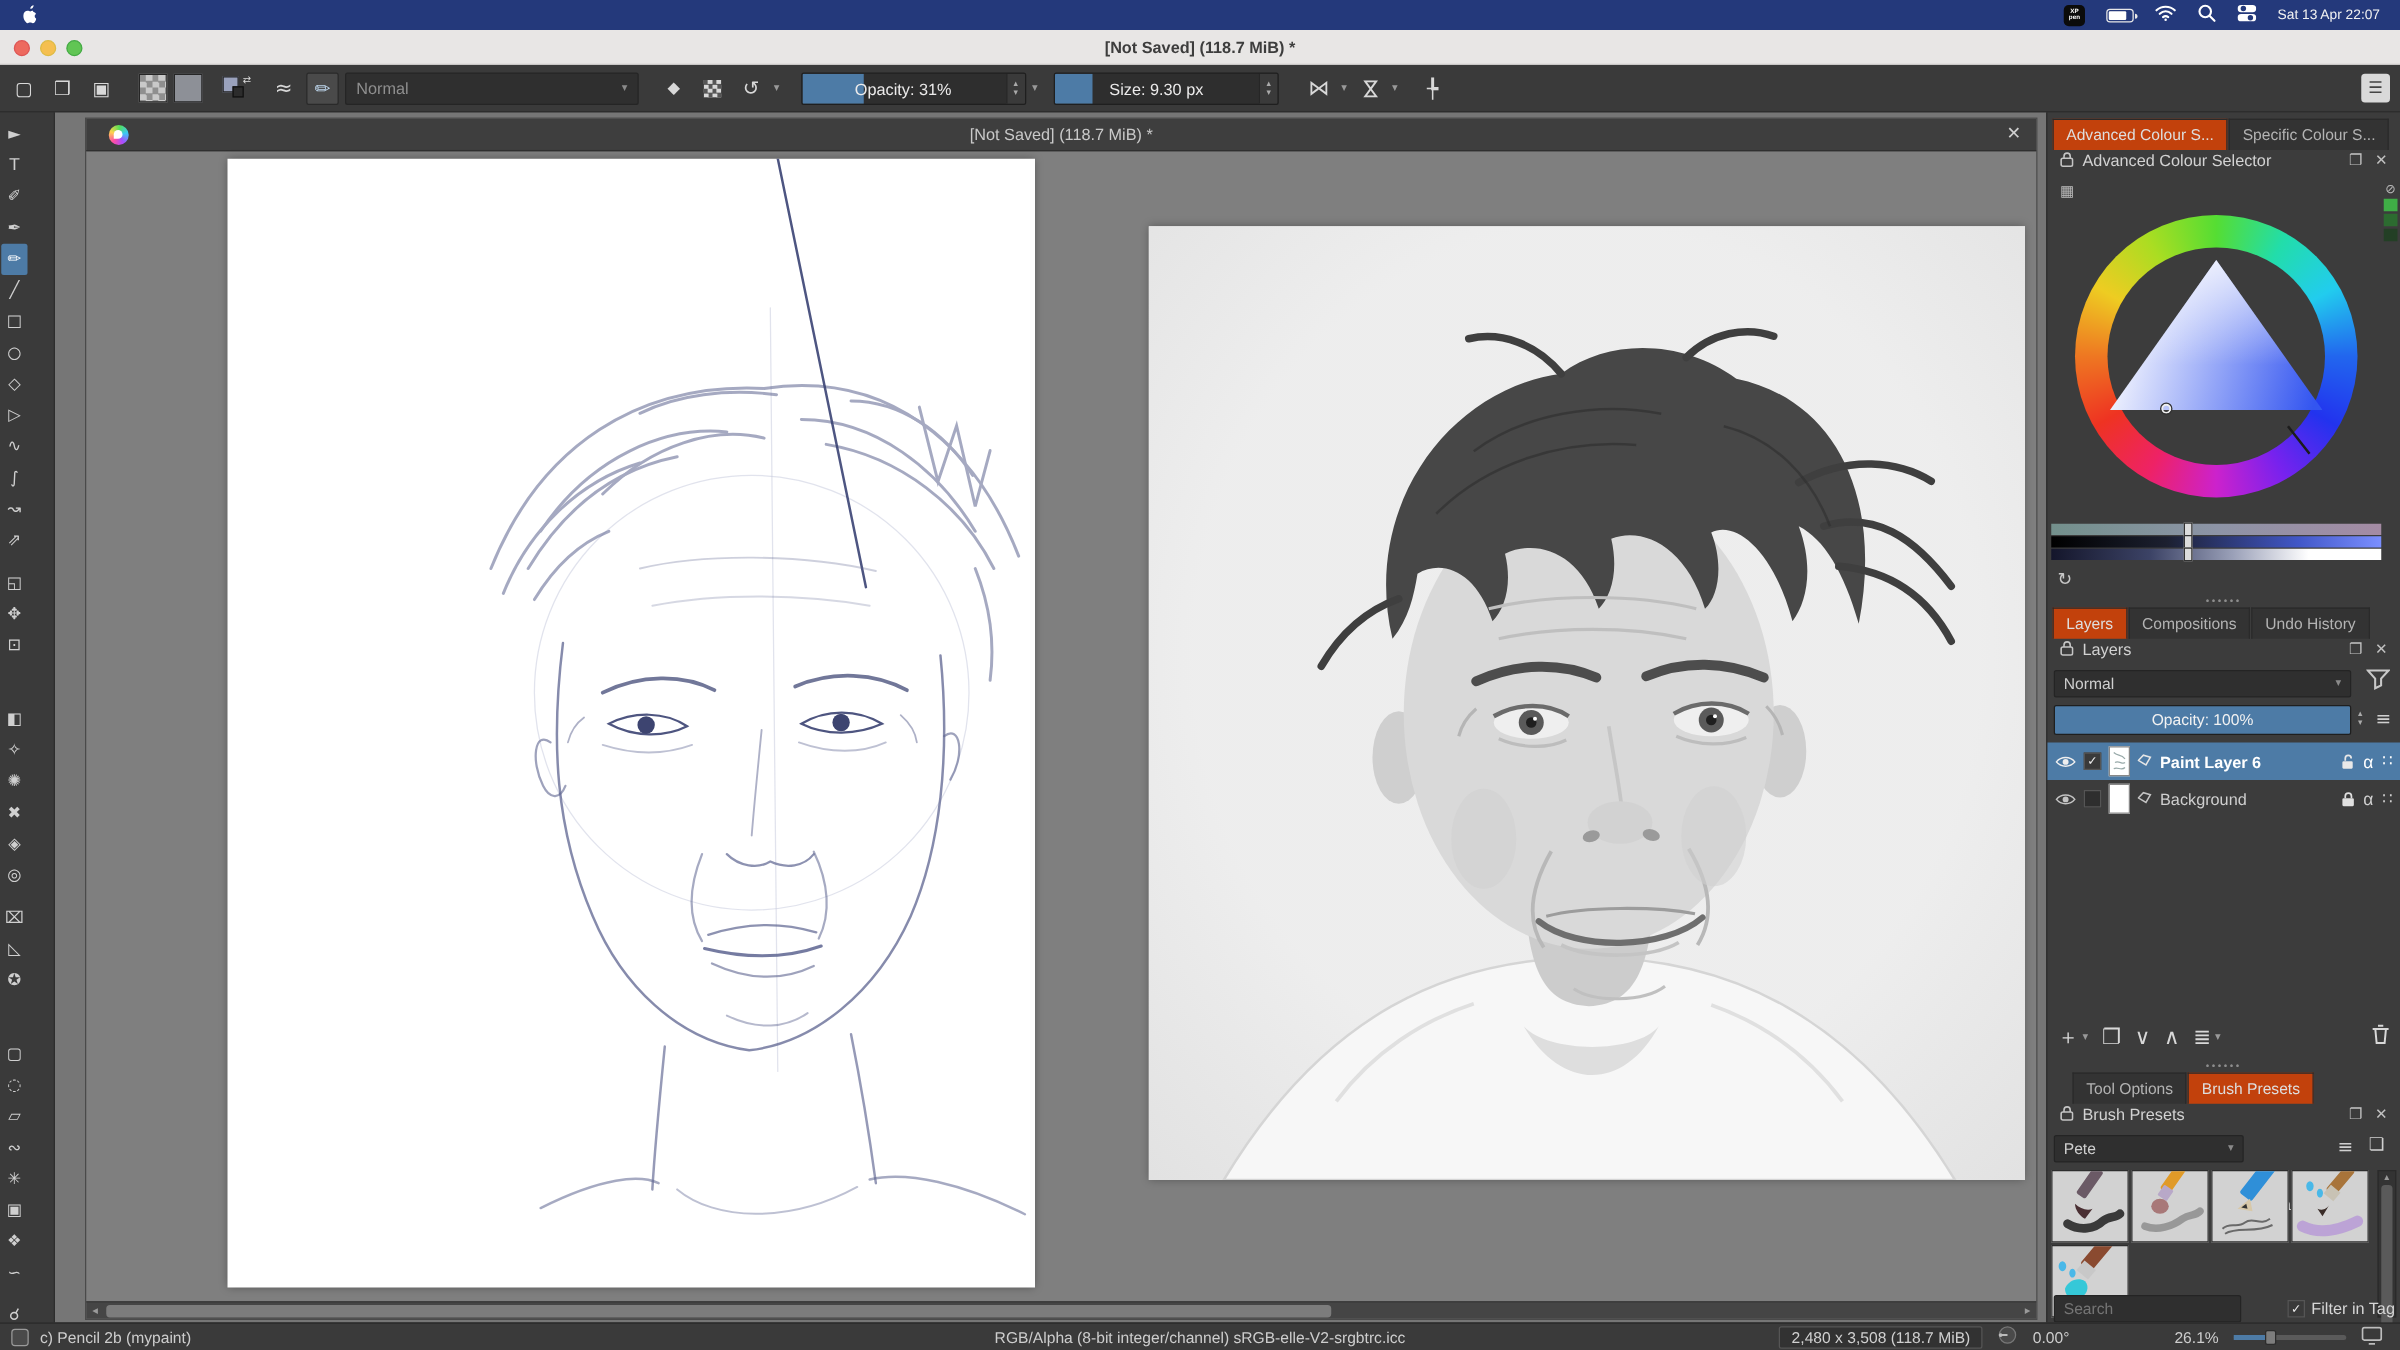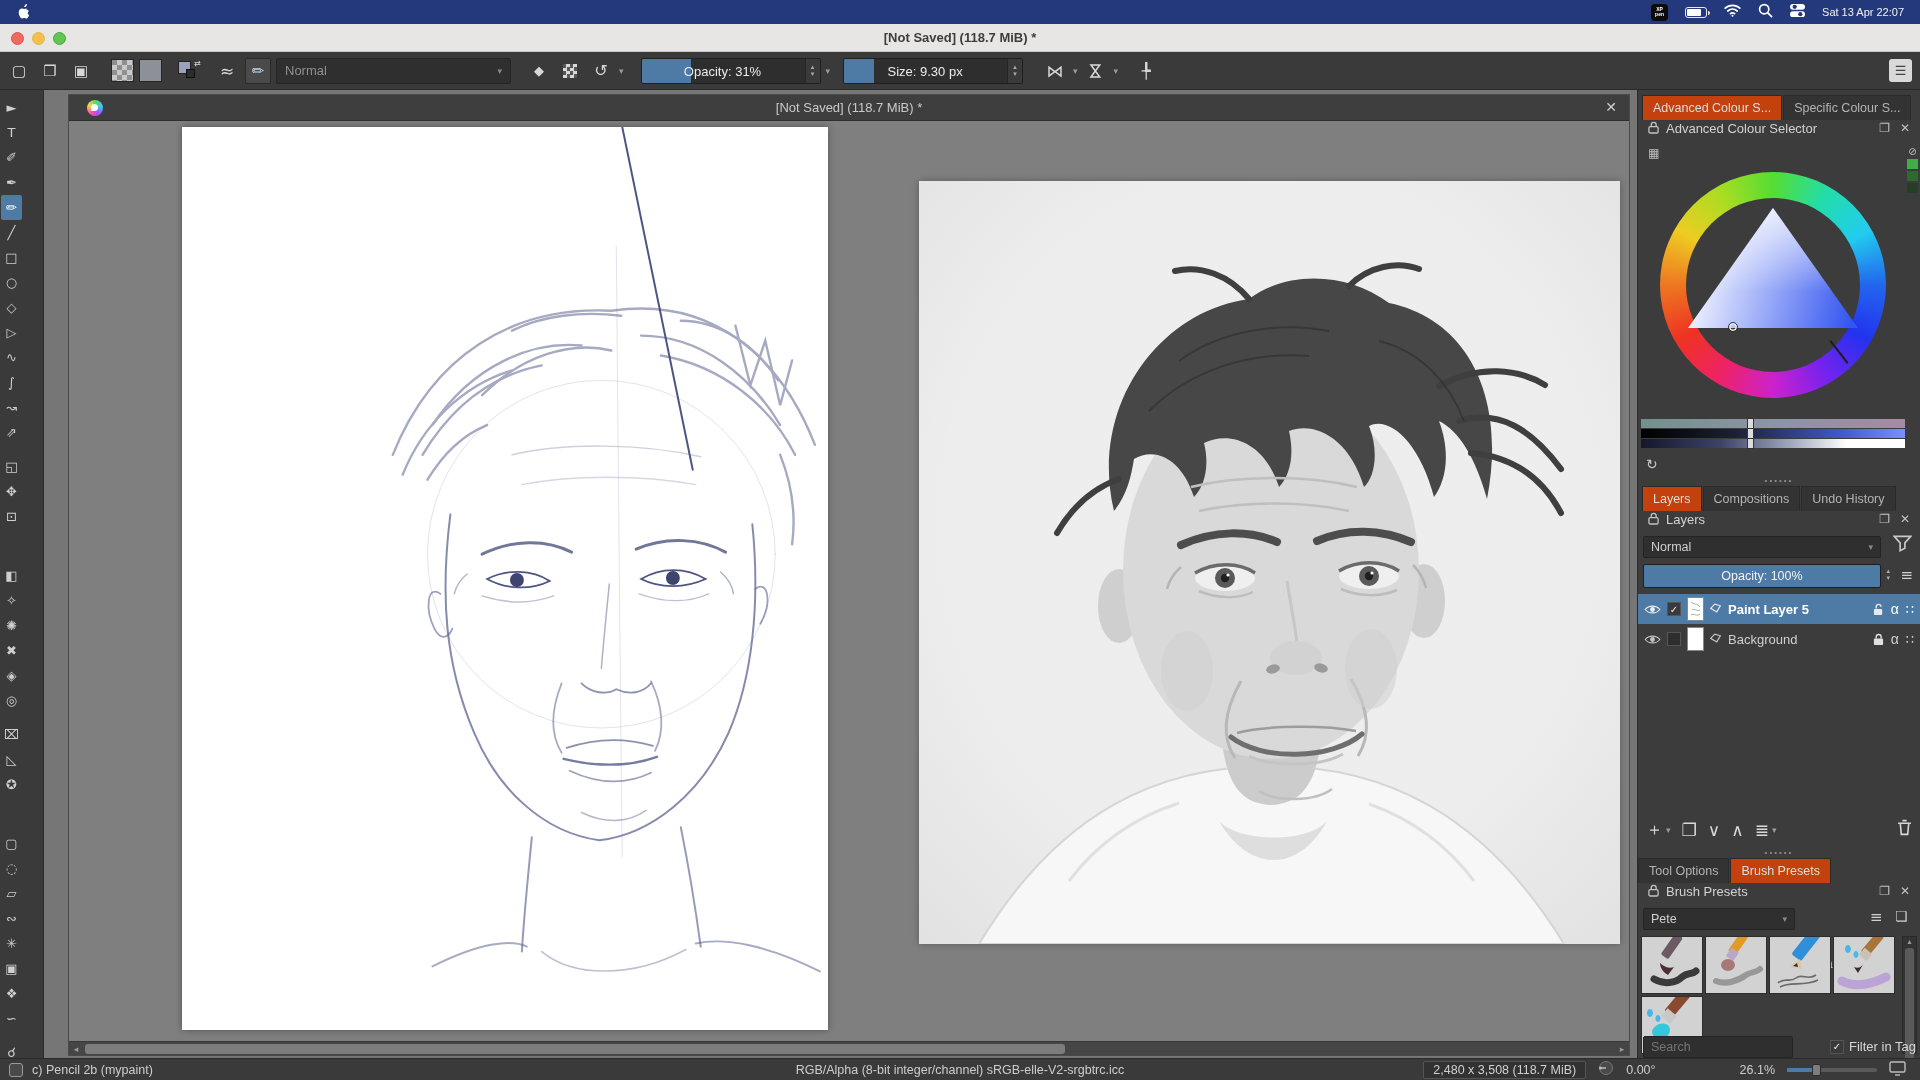--- a/index.html
+++ b/index.html
@@ -523,21 +523,21 @@
       </svg>
     <span class="chk" style="background:#3a3a3a">✓</span>
     <span class="lthumb">
       <svg width="15" height="22" viewBox="0 0 15 22">
           <path d="M3 4 C6 7 9 5 12 9 M4 12 C7 10 10 14 12 12 M3 17 C6 15 9 19 12 16" fill="none" stroke="#9aa" stroke-width="1"></path>
         </svg>
     </span>
     <svg width="12" height="12" viewBox="0 0 12 12">
         <path d="M1 4 L6 1 L11 4 L6 9 Z" fill="none" stroke="#e5e5e5" stroke-width="1.2" transform="rotate(-15 6 6)"></path>
       </svg>
-    <span style="font-weight:bold;">Paint Layer 5</span>
+    <span style="font-weight:bold;">Paint Layer 6</span>
     <span style="margin-left:auto; display:flex; gap:7px; align-items:center;">
       <svg width="11" height="13" viewBox="0 0 12 14">
           <rect x="1" y="6.5" width="9" height="6.5" rx="1" fill="#e8e8e8"></rect>
           <path d="M8 6 V4 a2.6 2.6 0 0 1 5.2 0" fill="none" stroke="#e8e8e8" stroke-width="1.5" transform="translate(-4.5 0)"></path>
         </svg>
       <span style="font-size:14px;">α</span>
       <span class="g" style="font-size:13px;">∷</span>
     </span>
   </div>
   <div class="layer-row" style="top:534px;">
@@ -570,21 +570,21 @@
     <span class="g">≣</span>
     <span class="dd-small g" style="margin-left:-8px">▾</span>
     <span style="margin-left:auto;">
       <svg width="15" height="17" viewBox="0 0 14 16">
           <path d="M1 4 h12 M5 1.5 h4 M3 4 l1 10.5 h6 l1-10.5" fill="none" stroke="#d8d8d8" stroke-width="1.5"></path>
         </svg>
     </span>
   </div>
   <div class="dots-splitter" style="top:758px;">••••••</div>
 
-  <div class="tabrow" style="left:0; top:768px;">
+  <div class="tabrow" style="left:20px; top:768px;">
     <div class="tab">
         <span>Tool Options</span>
       </div>
     <div class="tab active">
         <span>Brush Presets</span>
       </div>
   </div>
   <div class="docker-header" style="top:794px;">
     <svg width="11" height="13" viewBox="0 0 12 14">
         <rect x="1" y="6" width="10" height="7" rx="1.5" fill="none" stroke="#c4c4c4" stroke-width="1.4"></rect>

